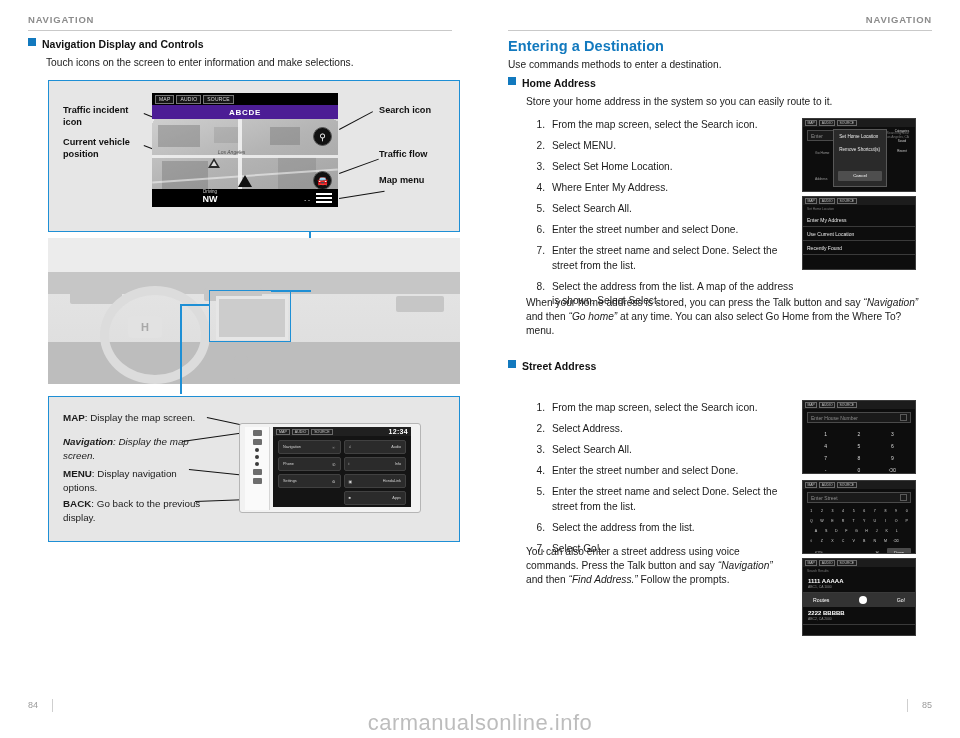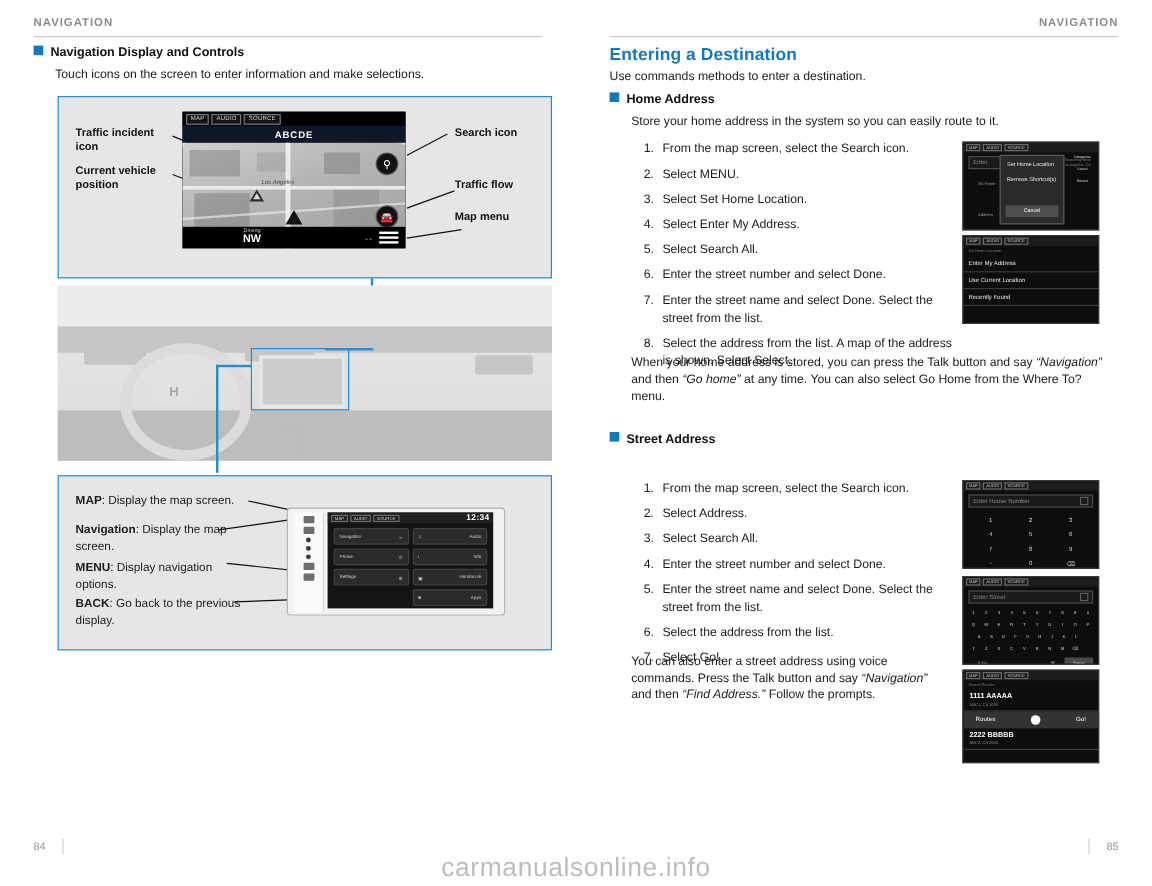--- a/index.html
+++ b/index.html
@@ -56,21 +56,21 @@
   }
   .nav-topbar{
     height:12px;background:#000;display:flex;align-items:center;gap:2px;
     padding-left:3px;
   }
   .nav-tab{
     font-size:5px;color:#d8d8d8;border:0.7px solid #777;padding:0.5px 3px;
     letter-spacing:.2px;background:#151515;
   }
   .nav-title{
-    height:14px;background:#0f172a;color:#fff;font-size:8px;font-weight:bold;
+    height:14px;background:#4c1d95;color:#fff;font-size:8px;font-weight:bold;
     display:flex;align-items:center;justify-content:center;letter-spacing:.7px;
   }
   .nav-map{
     position:relative;height:88px;
     background:
       linear-gradient(115deg, rgba(255,255,255,.55) 0 2px, transparent 2px 14px),
       linear-gradient(200deg, rgba(255,255,255,.45) 0 2px, transparent 2px 20px),
       linear-gradient(160deg,#cfcfcf,#b4b4b4 45%,#a0a0a0);
   }
   .mapblock{position:absolute;background:rgba(120,120,120,.45);}
@@ -344,21 +344,21 @@
     <div class="callout" style="left:20px;top:396px;width:412px;height:146px;">
 
       <div class="leader" style="left:158px;top:20px;width:64px;transform:rotate(12deg);"></div>
       <div class="leader" style="left:133px;top:44px;width:82px;transform:rotate(-8deg);"></div>
       <div class="leader" style="left:140px;top:72px;width:72px;transform:rotate(6deg);"></div>
       <div class="leader" style="left:146px;top:104px;width:62px;transform:rotate(-2deg);"></div>
 
       <div class="body-sm" style="position:absolute;left:14px;top:14px;width:150px;">
         <b>MAP</b><span>: Display the map screen.</span>
       </div>
-      <div class="body-sm" style="position:absolute;left:14px;top:38px;width:142px;">
+      <div class="body-sm" style="position:absolute;left:14px;top:38px;width:142px;font-style:italic;">
         <b>Navigation</b><span>: Display the map screen.</span>
       </div>
       <div class="body-sm" style="position:absolute;left:14px;top:70px;width:140px;">
         <b>MENU</b><span>: Display navigation options.</span>
       </div>
       <div class="body-sm" style="position:absolute;left:14px;top:100px;width:150px;">
         <b>BACK</b><span>: Go back to the previous display.</span>
       </div>
 
       <div class="hu">
@@ -443,21 +443,21 @@
       <li>
           <span class="num">2.</span>
           <span class="txt">Select MENU.</span>
         </li>
       <li>
           <span class="num">3.</span>
           <span class="txt">Select Set Home Location.</span>
         </li>
       <li>
           <span class="num">4.</span>
-          <span class="txt">Select Enter My Address.</span>
+          <span class="txt">Where Enter My Address.</span>
         </li>
       <li>
           <span class="num">5.</span>
           <span class="txt">Select Search All.</span>
         </li>
       <li>
           <span class="num">6.</span>
           <span class="txt">Enter the street number and select Done.</span>
         </li>
       <li>

